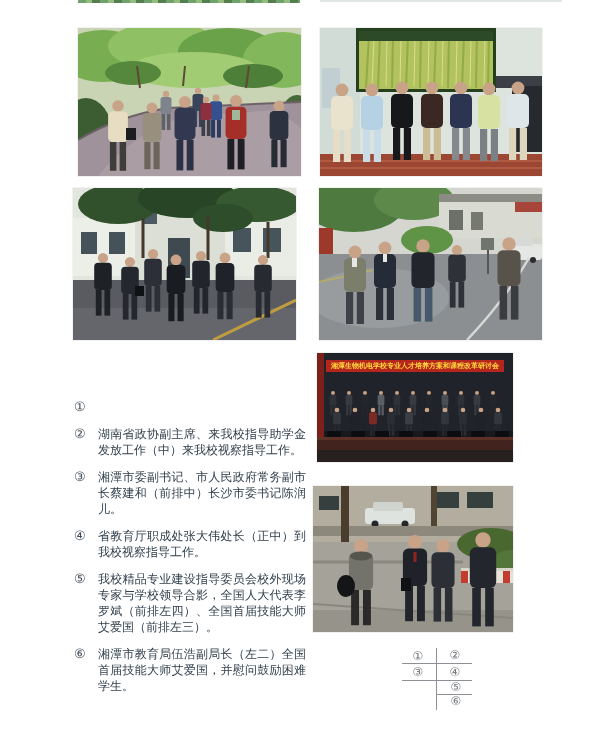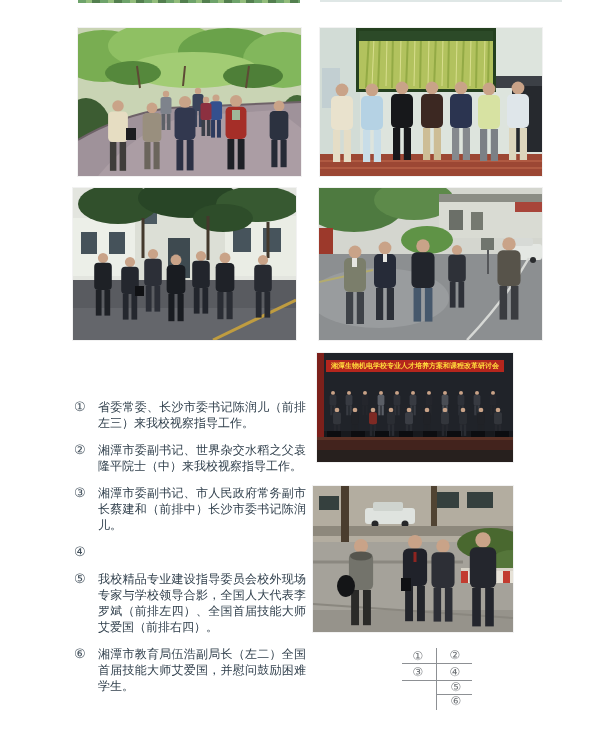--- a/index.html
+++ b/index.html
@@ -272,36 +272,36 @@
       <rect x="100.5" y="66" width="3" height="10" fill="#8e2420"></rect>
       <rect x="88" y="92" width="10" height="13" fill="#101114"></rect>
       <use href="#person" transform="translate(130,60) scale(2.1)" style="--coat:#2d2f36;--pants:#2d2f36"></use>
       <use href="#person" transform="translate(170,54) scale(2.4)" style="--coat:#24262d;--pants:#24262d"></use>
     </svg>
   </div>
 
   <div class="captions">
     <div class="cap-item">
       <span class="cap-num">①</span>
-      <span class="cap-text">省委常委、长沙市委书记陈润儿（前排左三）来我校视察指导工作。</span>
     </div>
     <div class="cap-item">
       <span class="cap-num">②</span>
-      <span class="cap-text">湘潭市委副书记、世界杂交水稻之父袁隆平院士（中）来我校视察指导工作。</span>
+      <span class="cap-text">湖南省政协副主席、来我校指导助学金发放工作（中）来我校视察指导工作。</span>
     </div>
     <div class="cap-item">
       <span class="cap-num">③</span>
       <span class="cap-text">湘潭市委副书记、市人民政府常务副市长蔡建和（前排中）长沙市委书记陈润儿。</span>
     </div>
     <div class="cap-item">
       <span class="cap-num">④</span>
+      <span class="cap-text">省教育厅职成处张大伟处长（正中）到我校视察指导工作。</span>
     </div>
     <div class="cap-item">
       <span class="cap-num">⑤</span>
-      <span class="cap-text">我校精品专业建设指导委员会校外现场专家与学校领导合影，全国人大代表李罗斌（前排左四）、全国首届技能大师艾爱国（前排右四）。</span>
+      <span class="cap-text">我校精品专业建设指导委员会校外现场专家与学校领导合影，全国人大代表李罗斌（前排左四）、全国首届技能大师艾爱国（前排左三）。</span>
     </div>
     <div class="cap-item">
       <span class="cap-num">⑥</span>
       <span class="cap-text">湘潭市教育局伍浩副局长（左二）全国首届技能大师艾爱国，并慰问鼓励困难学生。</span>
     </div>
   </div>
 
   <div class="key">
     <div class="vline"></div>
     <div class="hline h1"></div>

